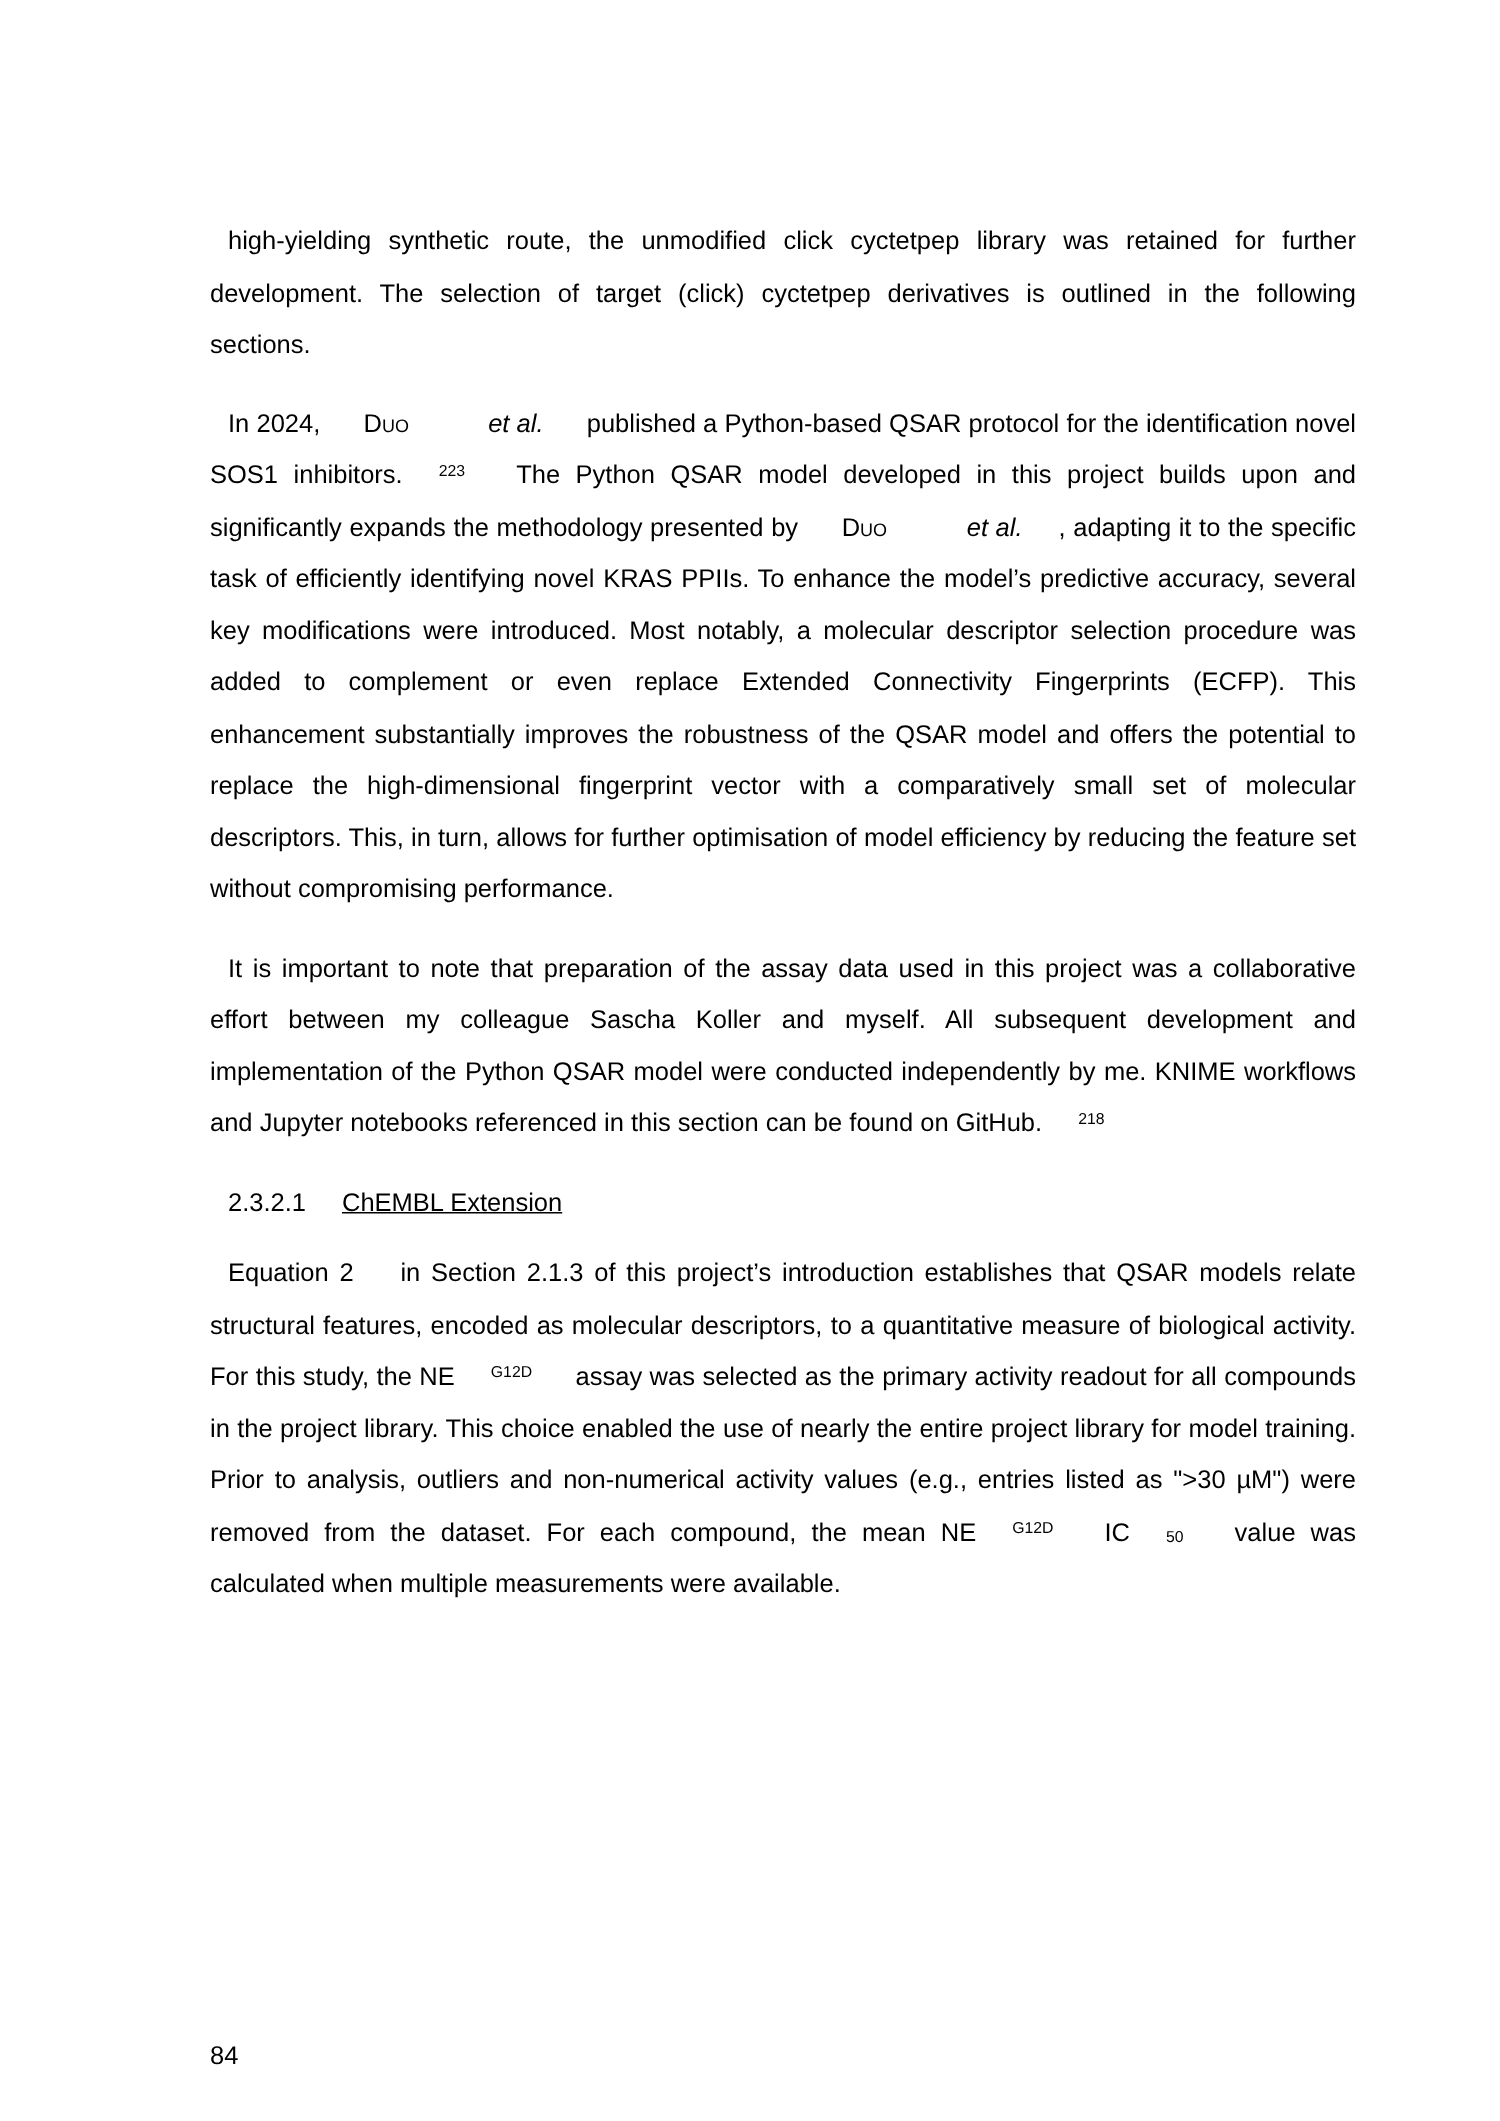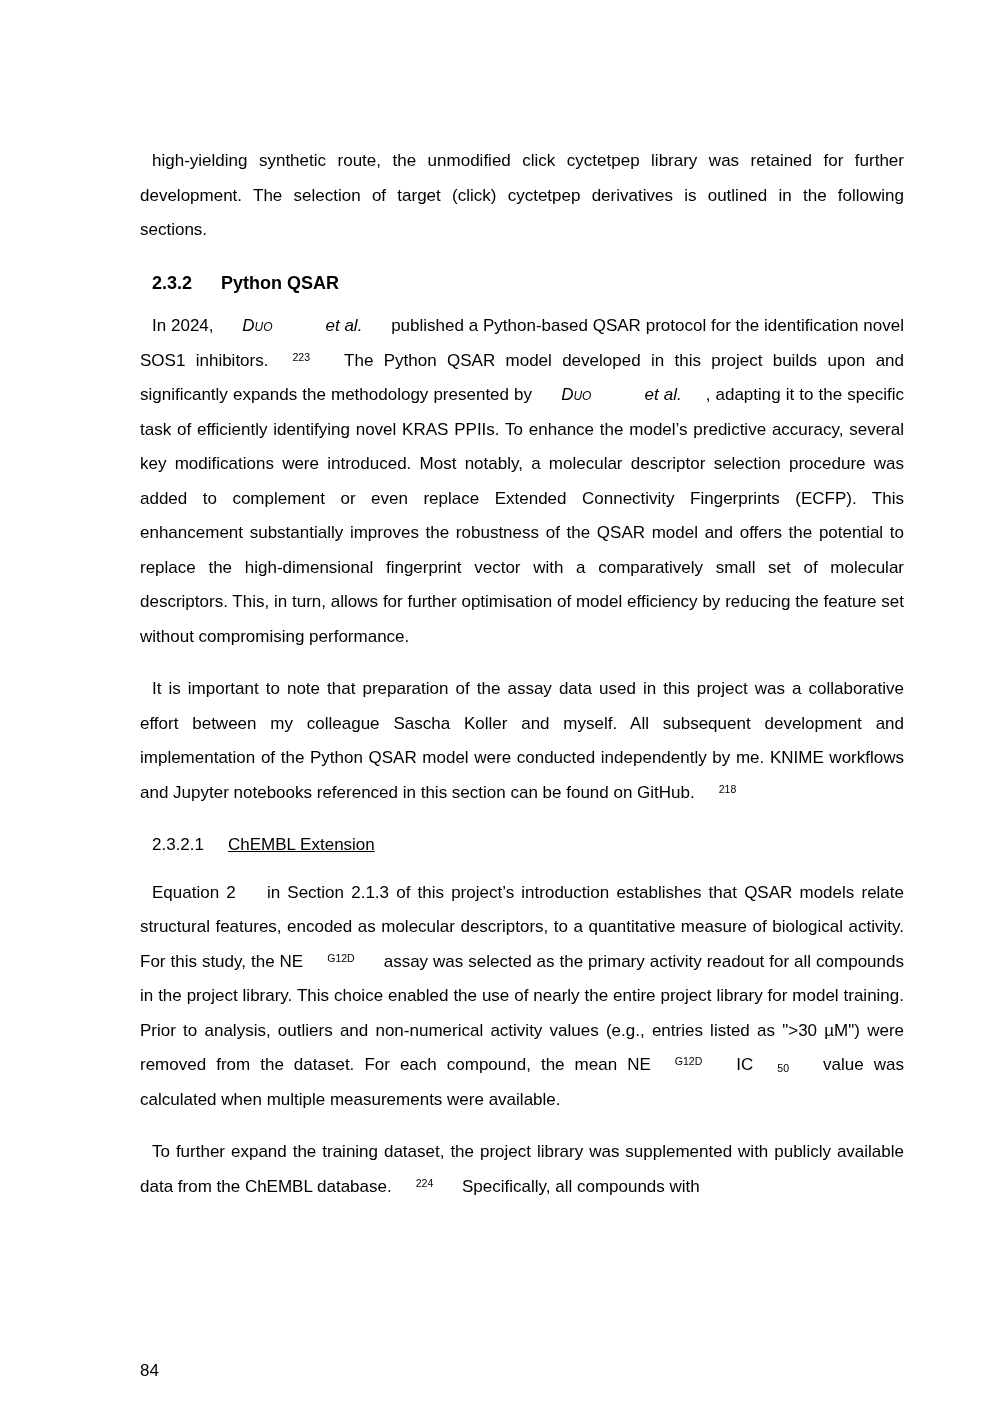--- a/index.html
+++ b/index.html
@@ -35,51 +35,47 @@
     font-size: 17px;
     font-weight: normal;
     line-height: 34.5px;
     margin: 0 0 13px 0;
   }
   h3.subsec-heading .subsec-num { margin-right: 12px; }
   .u { text-decoration: underline; text-align: right; }
   
   .r-i   { font-style: italic; }
   .r-b   { font-weight: normal; }
-  .r-sc  { font-variant: small-caps; font-style: italic; }
+  .r-sc  { font-variant: small-caps; }
   .r-sup { font-size: 0.62em; position: relative; top: -0.45em; line-height: 0; }
   .r-sub { font-size: 0.62em; position: relative; top: 0.18em; line-height: 0; }
   .page-number {
     position: absolute;
     left: 104px;
     top: 1318px;
     width: 764px;
     text-align: left;
     font-size: 17px;
     line-height: 34.5px;
   }
 </style>
 </head>
 <body>
 
 <div class="page-content">
 
   <p class="para"><span>high-yielding synthetic route, the unmodified click cyctetpep library was retained for further development. The selection of target (click) cyctetpep derivatives is outlined in the following sections.</span></p>
 
-  <h2 class="sec-heading">
-    <span class="sec-num">2.3.2</span><span>Python QSAR</span>
-  </h2>
 
   <p class="para"><span>In 2024, </span><span class="r-sc">Duo</span><span> </span><span class="r-i">et al.</span><span> published a Python-based QSAR protocol for the identification novel SOS1 inhibitors.</span><span class="r-sup">223</span><span> The Python QSAR model developed in this project builds upon and significantly expands the methodology presented by </span><span class="r-sc">Duo</span><span> </span><span class="r-i">et al.</span><span>, adapting it to the specific task of efficiently identifying novel KRAS PPIIs. To enhance the model’s predictive accuracy, several key modifications were introduced. Most notably, a molecular descriptor selection procedure was added to complement or even replace Extended Connectivity Fingerprints (ECFP). This enhancement substantially improves the robustness of the QSAR model and offers the potential to replace the high-dimensional fingerprint vector with a comparatively small set of molecular descriptors. This, in turn, allows for further optimisation of model efficiency by reducing the feature set without compromising performance.</span></p>
 
   <p class="para"><span>It is important to note that preparation of the assay data used in this project was a collaborative effort between my colleague Sascha Koller and myself. All subsequent development and implementation of the Python QSAR model were conducted independently by me. KNIME workflows and Jupyter notebooks referenced in this section can be found on GitHub.</span><span class="r-sup">218</span></p>
 
   <h3 class="subsec-heading">
     <span class="subsec-num">2.3.2.1</span><span class="u">ChEMBL Extension</span>
   </h3>
 
   <p class="para"><span class="r-b">Equation 2</span><span> in Section 2.1.3 of this project’s introduction establishes that QSAR models relate structural features, encoded as molecular descriptors, to a quantitative measure of biological activity. For this study, the NE</span><span class="r-sup">G12D</span><span> assay was selected as the primary activity readout for all compounds in the project library. This choice enabled the use of nearly the entire project library for model training. Prior to analysis, outliers and non-numerical activity values (e.g., entries listed as "&gt;30 µM") were removed from the dataset. For each compound, the mean NE</span><span class="r-sup">G12D</span><span> IC</span><span class="r-sub">50</span><span> value was calculated when multiple measurements were available.</span></p>
 
-  <p class="para"><span>To further expand the training dataset, the project library was supplemented with publicly available data from the ChEMBL database.</span><span class="r-sup">224</span><span> Specifically, all compounds with</span></p>
 
 </div>
 
 <div class="page-number">84</div>
 
 </body></html>

